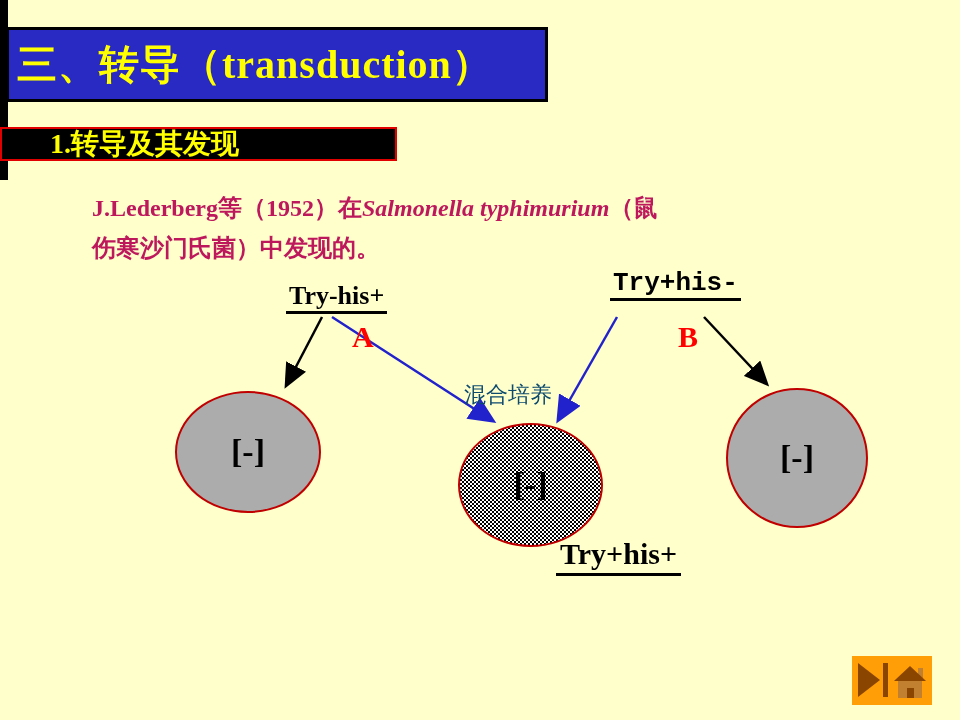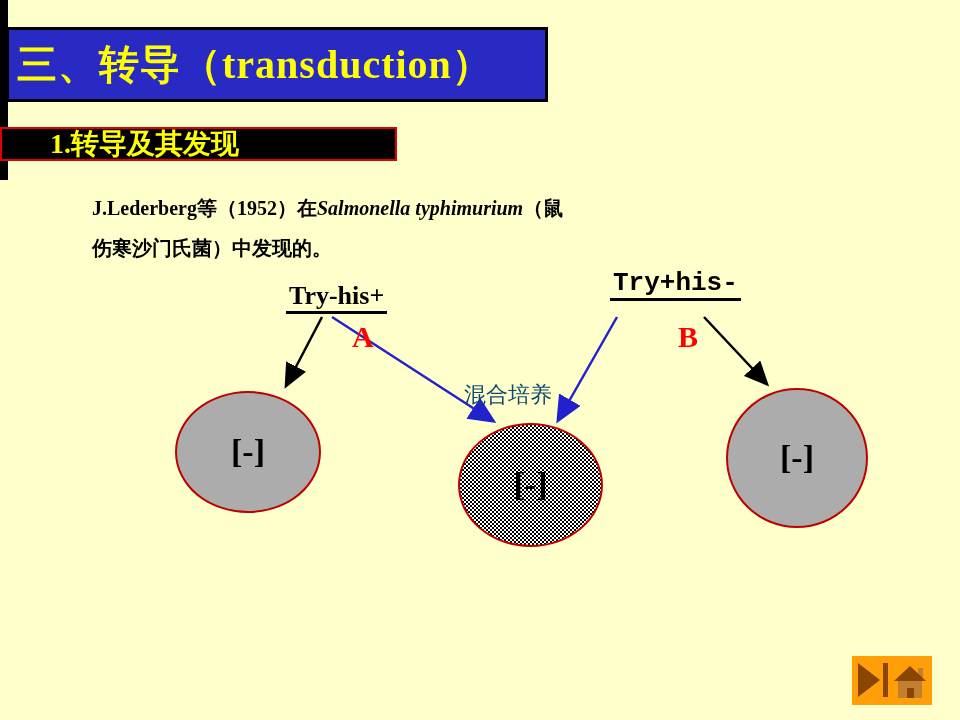--- a/index.html
+++ b/index.html
@@ -29,21 +29,21 @@
     position:absolute; left:0; top:127px; width:397px; height:34px;
     background:#000; border:2px solid #E00000;
     display:flex; align-items:center; padding-left:48px;
   }
   .section-box .section-text {
     color:#FFFF00; font-size:28px; font-weight:bold; white-space:nowrap;
   }
 
   .body-text {
     position:absolute; left:92px; top:188px; width:800px;
-    font-size:20px; font-weight:bold; color:#000000; line-height:40px;
+    font-size:24px; font-weight:bold; color:#be185d; line-height:40px;
   }
   .body-text em { font-style:italic; }
 
   .diagram-svg { position:absolute; left:0; top:0; width:960px; height:720px; }
 
   .genotype {
     position:absolute; font-size:26px; font-weight:bold; color:#000;
     border-bottom:3px solid #000; padding:0 3px; white-space:nowrap;
   }
   .strain-letter {
@@ -136,20 +136,21 @@
   </div>
 
   <div class="plate plate-checker plate-center">
     <span class="plate-result">[-]</span>
   </div>
 
   <div class="plate plate-gray plate-right">
     <span class="plate-result">[-]</span>
   </div>
 
+  <div class="result-label">Try+his+</div>
 
   <div class="nav-panel">
     <div class="nav-btn" title="">
       <svg width="40" height="49" viewBox="0 0 40 49" xmlns="http://www.w3.org/2000/svg">
         <polygon points="6,7 6,41 28,24" fill="#8A4500"></polygon>
         <rect x="31" y="7" width="5" height="34" fill="#8A4500"></rect>
       </svg>
     </div>
     <div class="nav-btn" title="">
       <svg width="40" height="49" viewBox="0 0 40 49" xmlns="http://www.w3.org/2000/svg">

